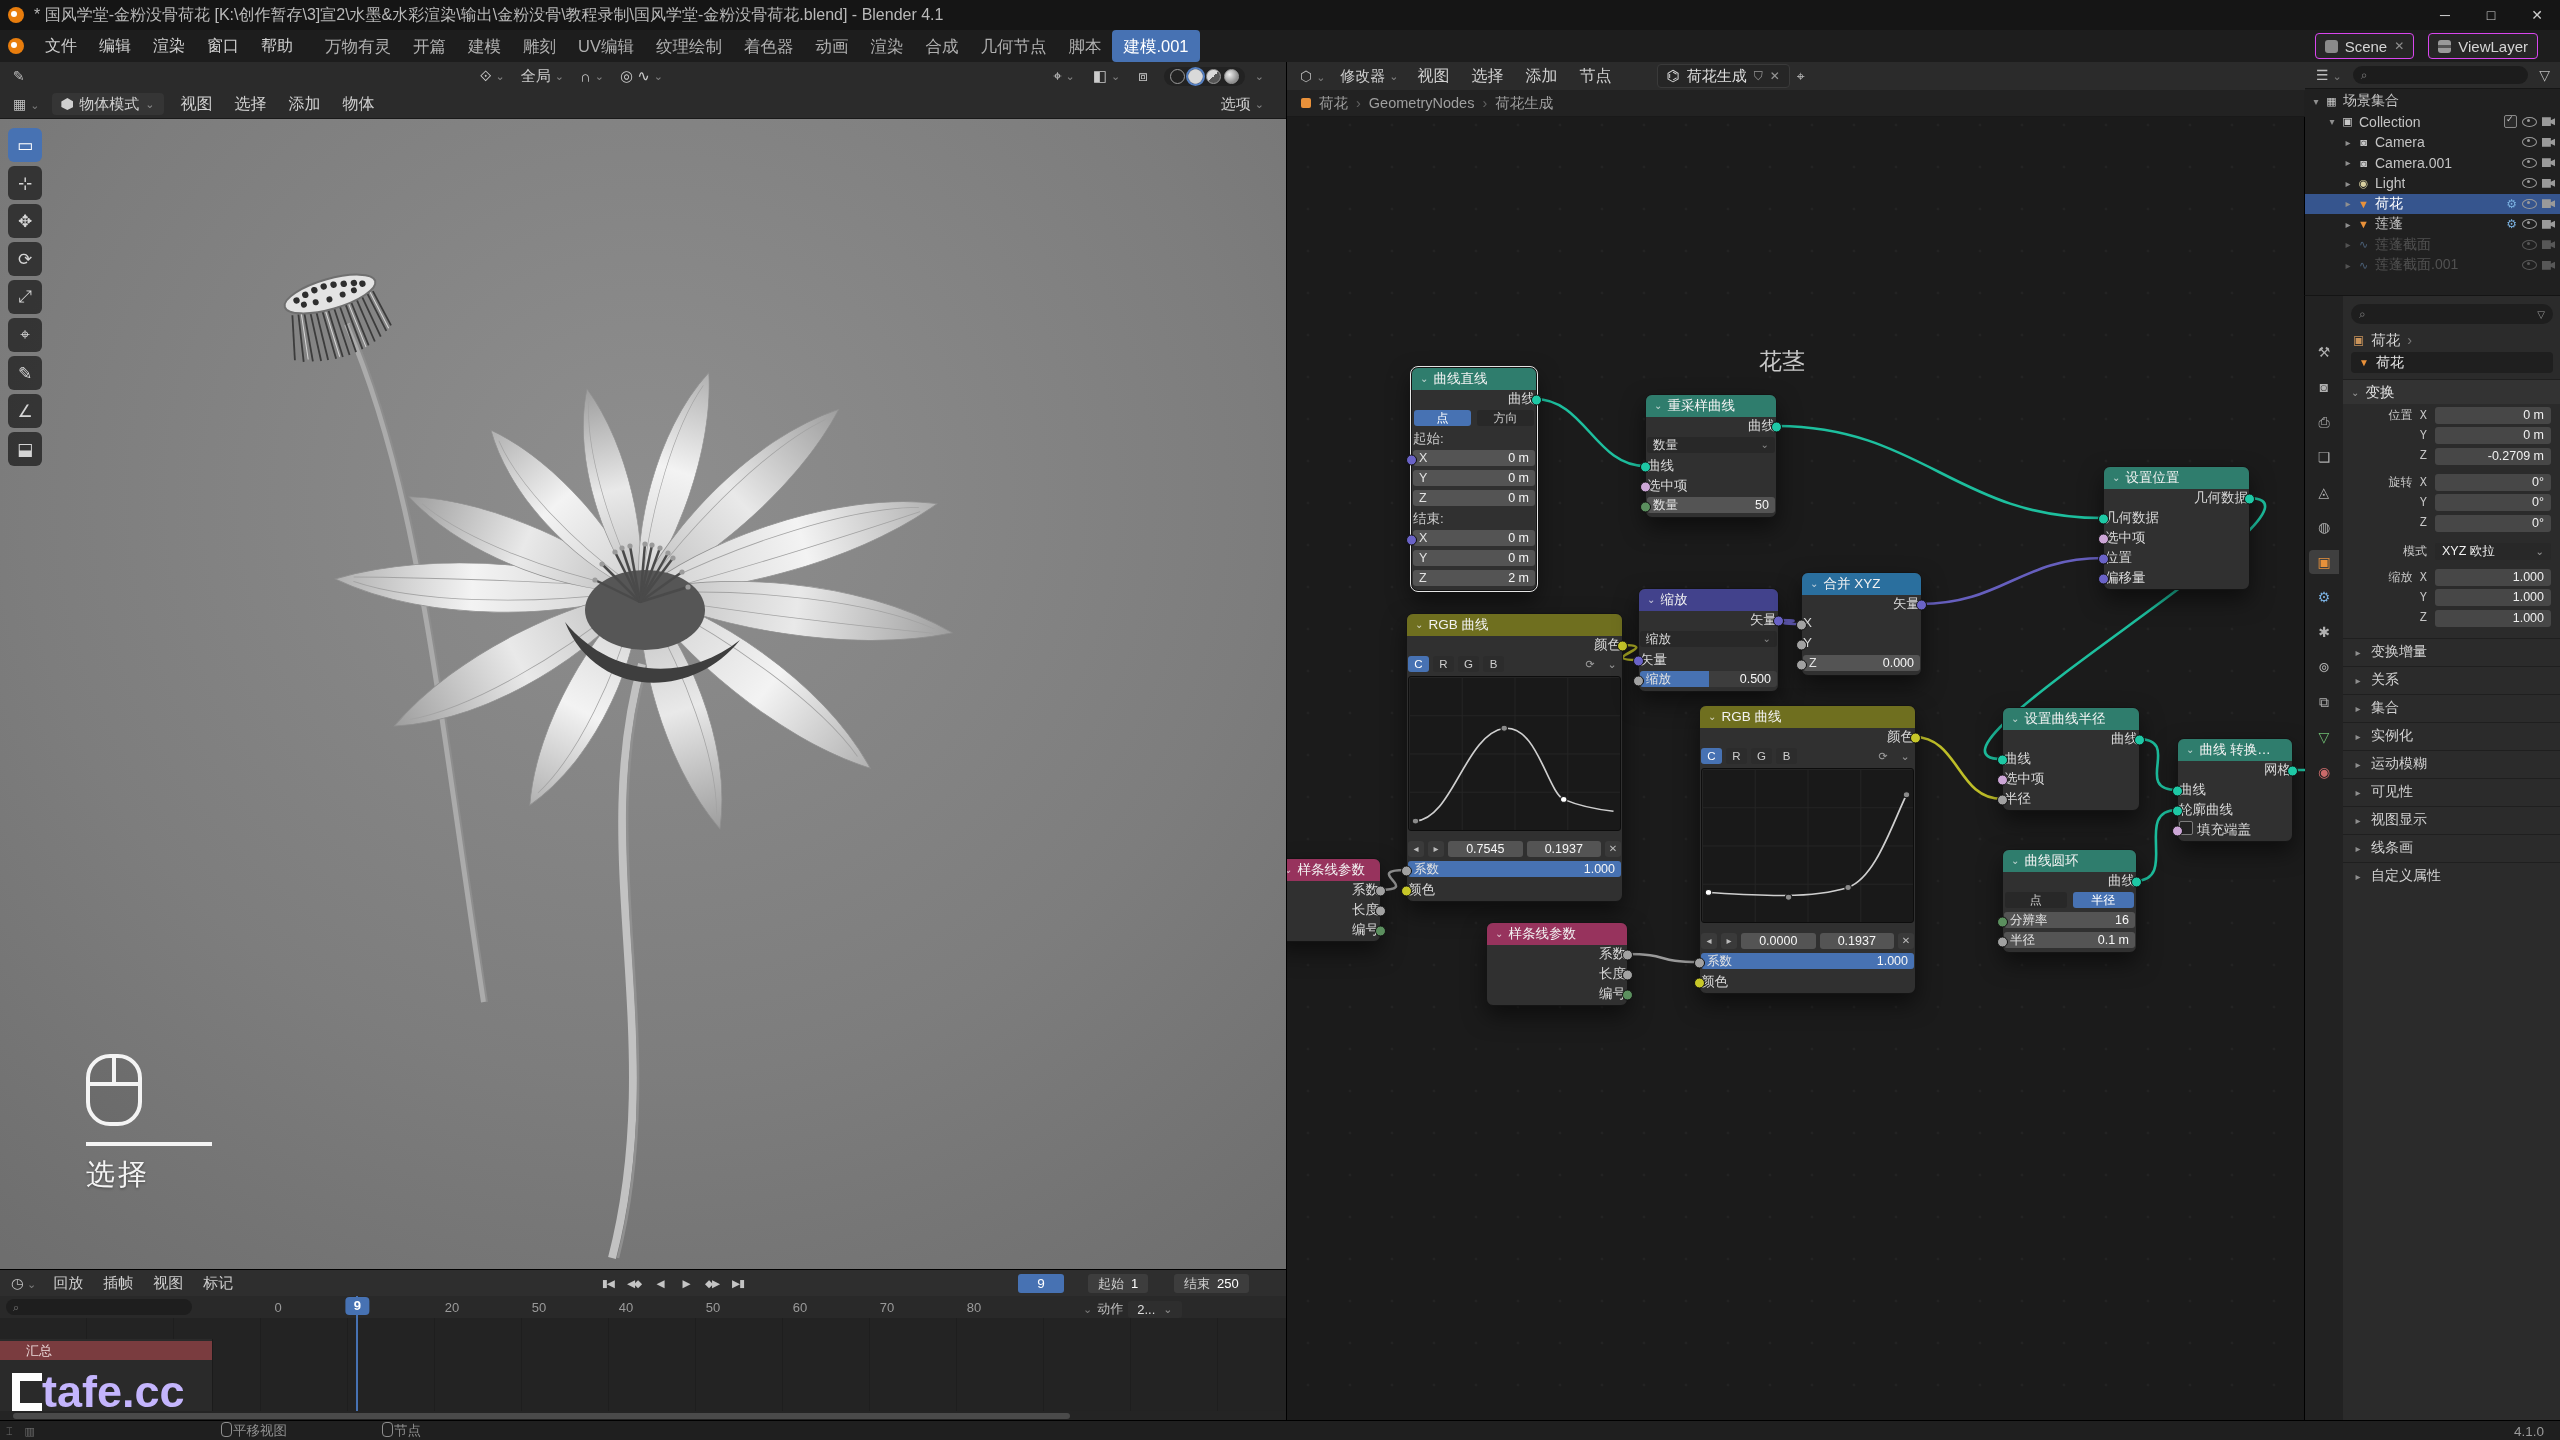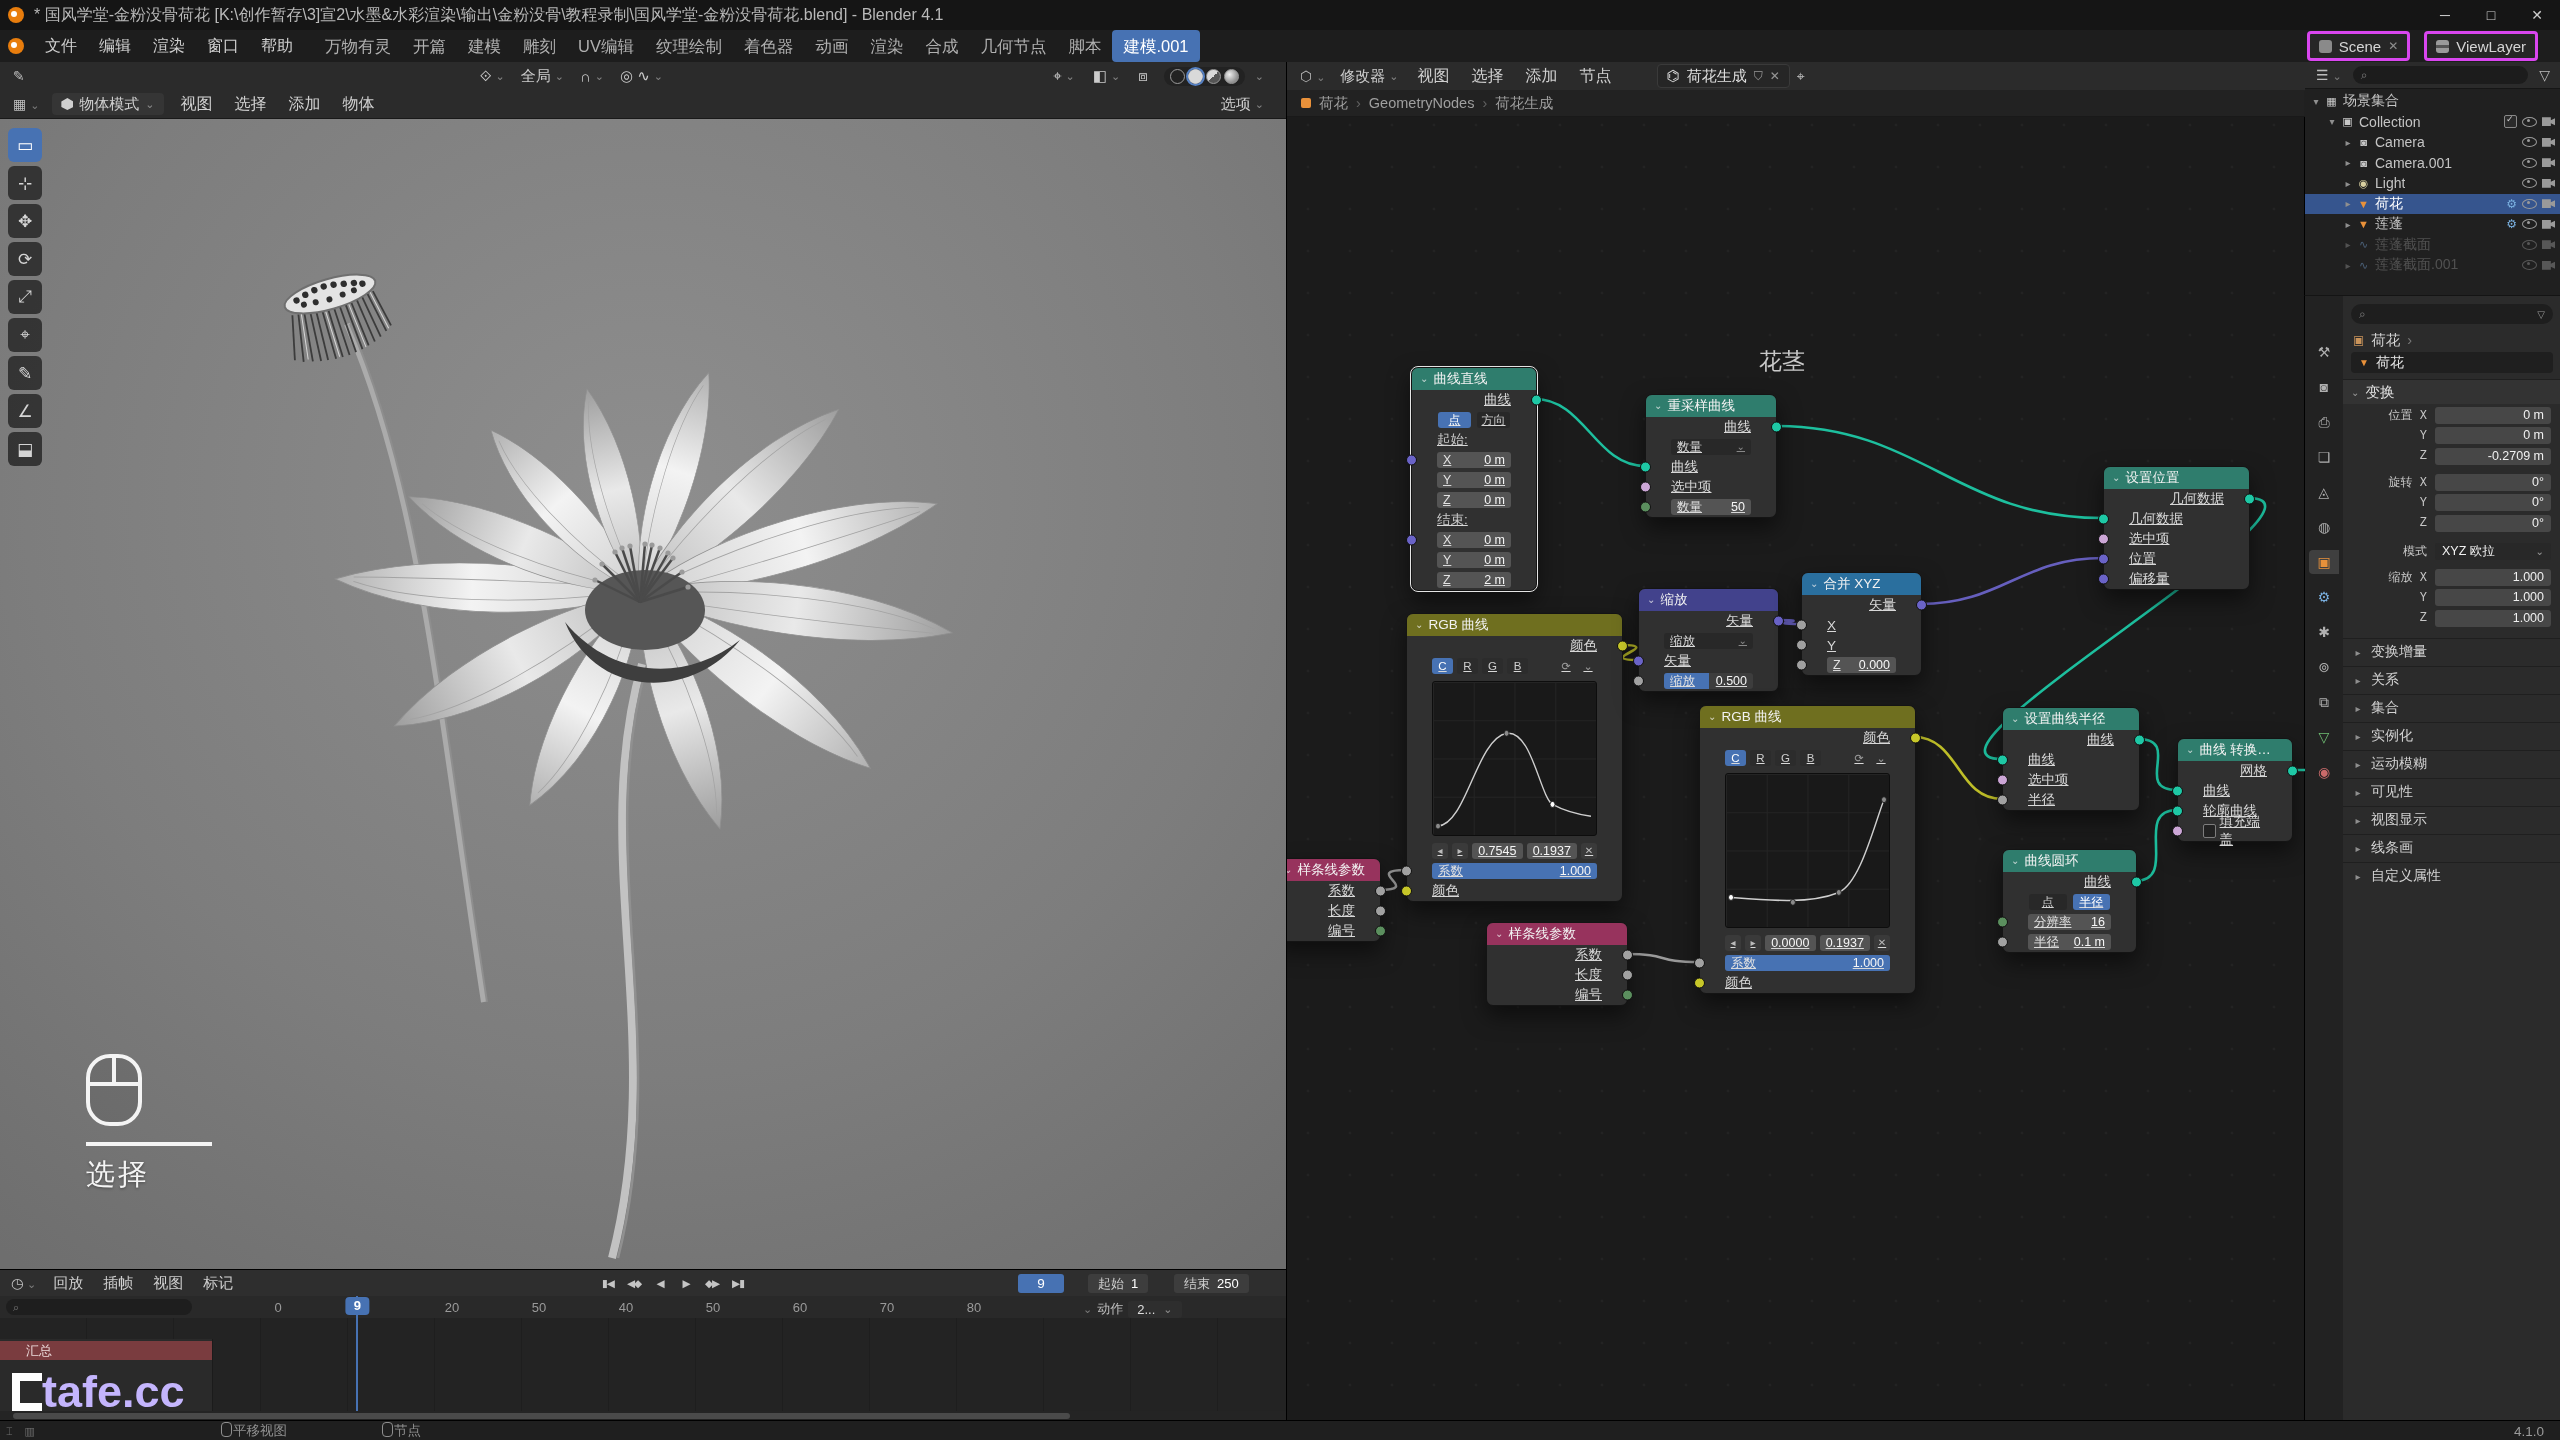--- a/index.html
+++ b/index.html
@@ -19,21 +19,21 @@
   .tb-controls span{width:46px;text-align:center;line-height:30px;font-size:14px;color:#cfcfcf;}
 
   
   .topbar{position:absolute;left:0;top:30px;width:2560px;height:32px;background:#1d1d1d;
           display:flex;align-items:center;border-bottom:1px solid #101010;}
   .menu-item{padding:0 13px;font-size:17px;color:#cfcfcf;height:32px;line-height:32px;}
   .ws-tabs{display:flex;margin-left:10px;}
   .ws-tab{padding:0 11px;height:32px;line-height:32px;font-size:16.5px;color:#b0b0b0;white-space:nowrap;}
   .ws-tab.active{background:#4772b3;color:#fff;border-radius:4px;}
   .tb-right{margin-left:auto;display:flex;align-items:center;gap:14px;padding-right:22px;}
-  .sel-box{display:flex;align-items:center;gap:7px;background:#262626;border:3px solid #d946ef;
+  .sel-box{display:flex;align-items:center;gap:7px;background:#262626;border:1px solid #d946ef;
            border-radius:4px;height:24px;padding:0 9px;font-size:15px;color:#d5d5d5;}
   .sel-ico{width:13px;height:13px;border-radius:3px;background:#8a8a8a;display:inline-block;}
   .sel-ico.layers{background:linear-gradient(180deg,#9a9a9a 40%,#555 40%,#555 60%,#9a9a9a 60%);}
   .sel-x{opacity:.6;font-size:12px;}
 
   
   .edhead{position:absolute;left:0;right:0;height:28px;background:#2b2b2b;display:flex;align-items:center;
           border-bottom:1px solid #191919;z-index:6;font-size:16px;color:#d0d0d0;padding:0 6px;}
   .edhead.a{top:0;} .edhead.b{top:28px;}
   .hicon{padding:0 7px;font-size:14px;color:#bdbdbd;}
@@ -82,21 +82,21 @@
   .bc-dot{width:10px;height:10px;border-radius:2px;background:#e9913a;display:inline-block;}
   .bc-sep{opacity:.5;}
 
   .node{position:absolute;background:#303030;border:1px solid #141414;border-radius:7px;
         box-shadow:0 10px 22px rgba(0,0,0,.5);font-size:13.5px;color:#d8d8d8;}
   .node.sel{outline:1.5px solid #e4e4e4;}
   .n-head{height:22px;line-height:22px;border-radius:6px 6px 0 0;padding:0 8px;font-size:13.5px;color:#f2f2f2;
           display:flex;align-items:center;gap:5px;white-space:nowrap;overflow:hidden;}
   .n-car{font-size:10px;opacity:.75;}
   .n-title{overflow:hidden;text-overflow:ellipsis;}
-  .n-row{height:20px;position:relative;padding:0 25px;display:flex;align-items:center;gap:4px;text-decoration:underline;}
+  .n-row{height:20px;position:relative;padding:0 1px;display:flex;align-items:flex-start;gap:4px;}
   .n-row.right{justify-content:flex-end;}
   .n-row.tall{height:165px;}
   .n-sublabel{color:#c9c9c9;}
   .sock{position:absolute;width:11px;height:11px;border-radius:50%;border:1.5px solid #101010;
         top:50%;transform:translateY(-50%);box-sizing:border-box;}
   .sock.l{left:-6px;} .sock.r{right:-6px;}
   .n-field{flex:1;background:#545454;border-radius:3px;height:16px;line-height:16px;display:flex;
            padding:0 6px;font-size:12.5px;overflow:hidden;}
   .n-field .lab{color:#e2e2e2;} .n-field .val{margin-left:auto;color:#f6f6f6;}
   .n-field.mini{flex:1;} .val.ctr{margin:0 auto;}

